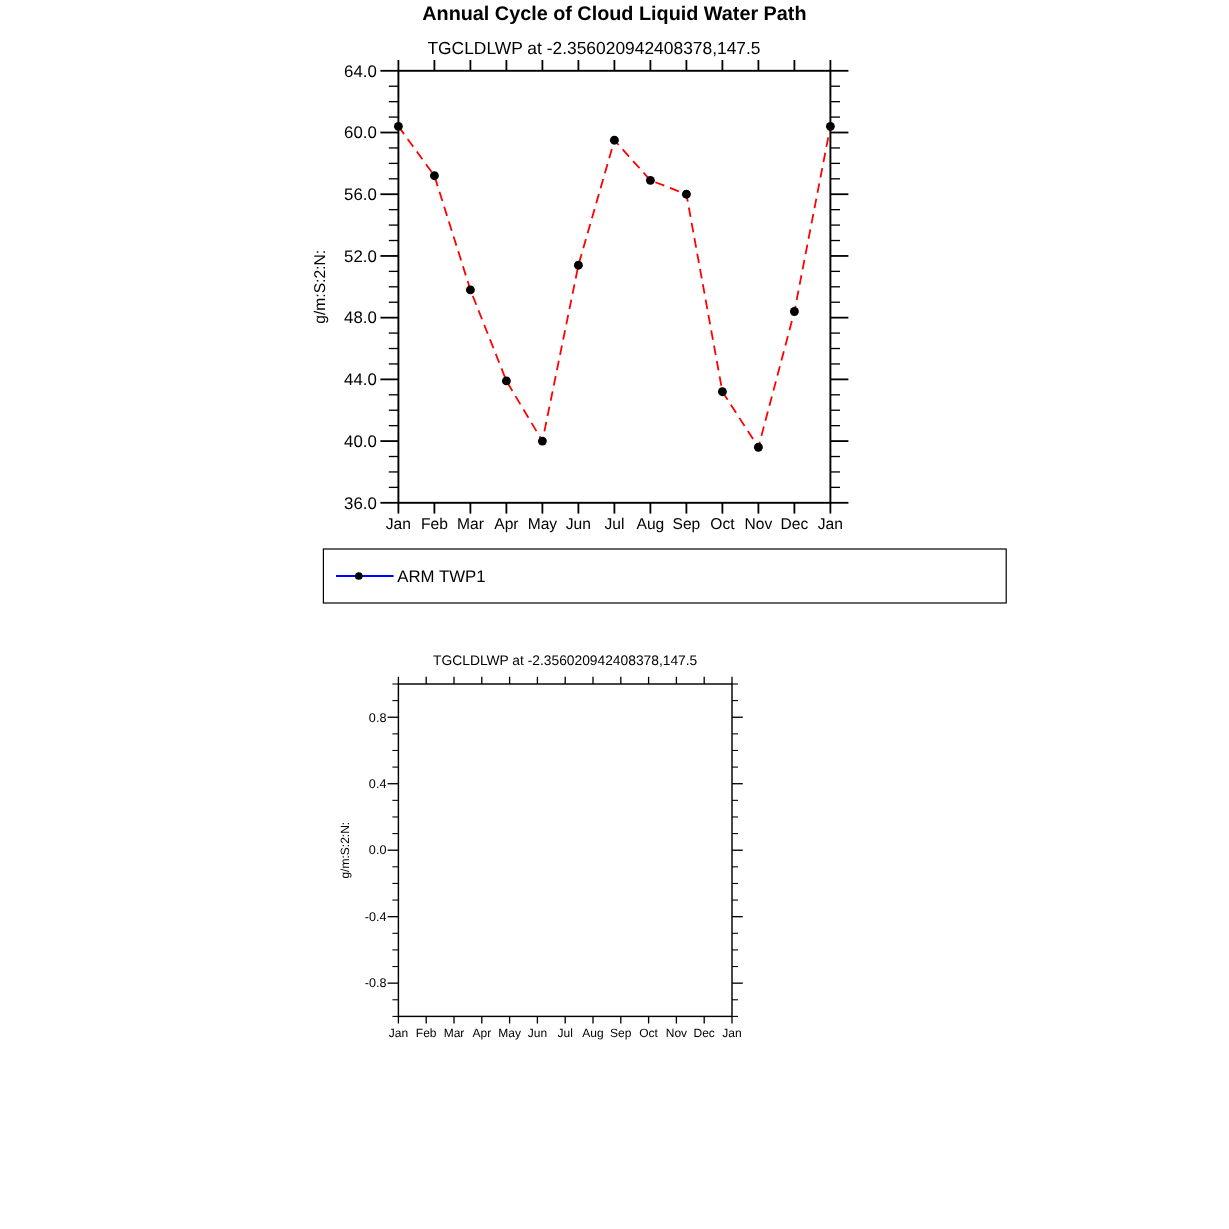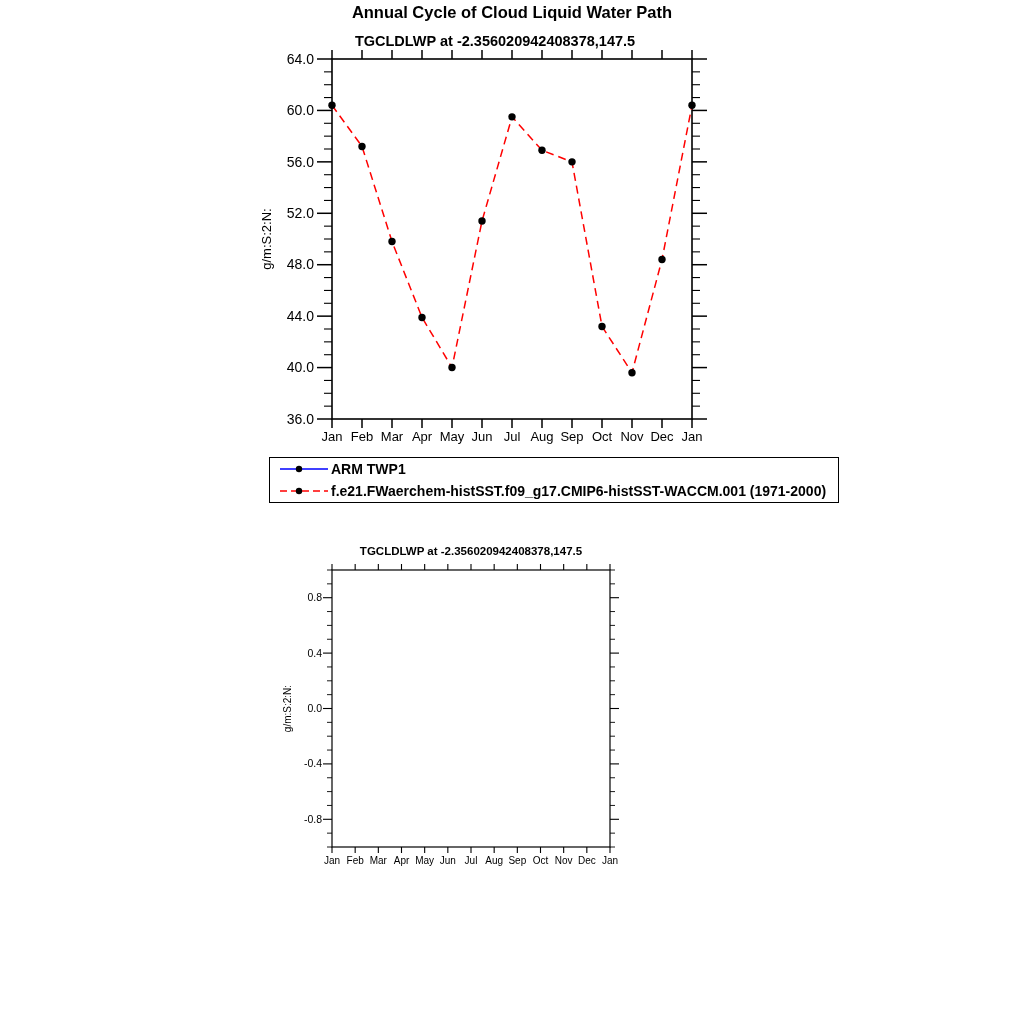--- a/index.html
+++ b/index.html
@@ -1,20 +1,20 @@
 <!DOCTYPE html>
 <html><head>
 <meta charset="utf-8">
 <style>
   html,body{margin:0;padding:0;background:#ffffff;}
   #canvas{
     position:relative;width:932px;height:1024px;background:#ffffff;overflow:hidden;
     font-family:"Liberation Sans",sans-serif;color:#000;
   }
-  .abs{position:absolute;font-weight:bold;}
+  .abs{position:absolute;}
   .chart-title{font-weight:bold;text-align:center;white-space:nowrap;}
   .chart-subtitle{text-align:center;white-space:nowrap;}
   #chart1-title{left:0;width:1024px;top:3px;font-size:16.5px;}
   #chart1-subtitle{left:300px;width:390px;top:33px;font-size:14.5px;}
   #chart2-title{left:132px;width:680px;top:526px;font-size:13px;}
   #chart2-subtitle{left:332px;width:278px;top:545px;font-size:11.5px;}
   #plots{position:absolute;left:0;top:0;width:1024px;height:1024px;}
   svg text{font-family:"Liberation Sans",sans-serif;fill:#000;}
   #legend{
     left:227px;top:457px;width:570px;height:46px;border:1.3px solid #000;
@@ -246,24 +246,17 @@
     </svg>
 
   <div id="legend" class="abs">
     <div class="legend-row">
       <svg width="50" height="12">
         <line x1="1" y1="6" x2="49" y2="6" stroke-width="1.5" stroke="#0000ff"></line>
         <circle cx="20" cy="6" r="3.2" fill="#000000"></circle>
       </svg>
       <span class="legend-label">ARM TWP1</span>
     </div>
-    <div class="legend-row">
-      <svg width="50" height="12">
-        <line x1="1" y1="6" x2="49" y2="6" stroke-width="1.5" stroke-dasharray="7 4" stroke="#ff0000"></line>
-        <circle cx="20" cy="6" r="3.2" fill="#000000"></circle>
-      </svg>
-      <span class="legend-label">f.e21.FWaerchem-histSST.f09_g17.CMIP6-histSST-WACCM.001 (1971-2000)</span>
-    </div>
   </div>
 
   <div id="chart2-subtitle" class="abs chart-subtitle">TGCLDLWP at -2.356020942408378,147.5</div>
 
 </div>
 
 </body></html>

